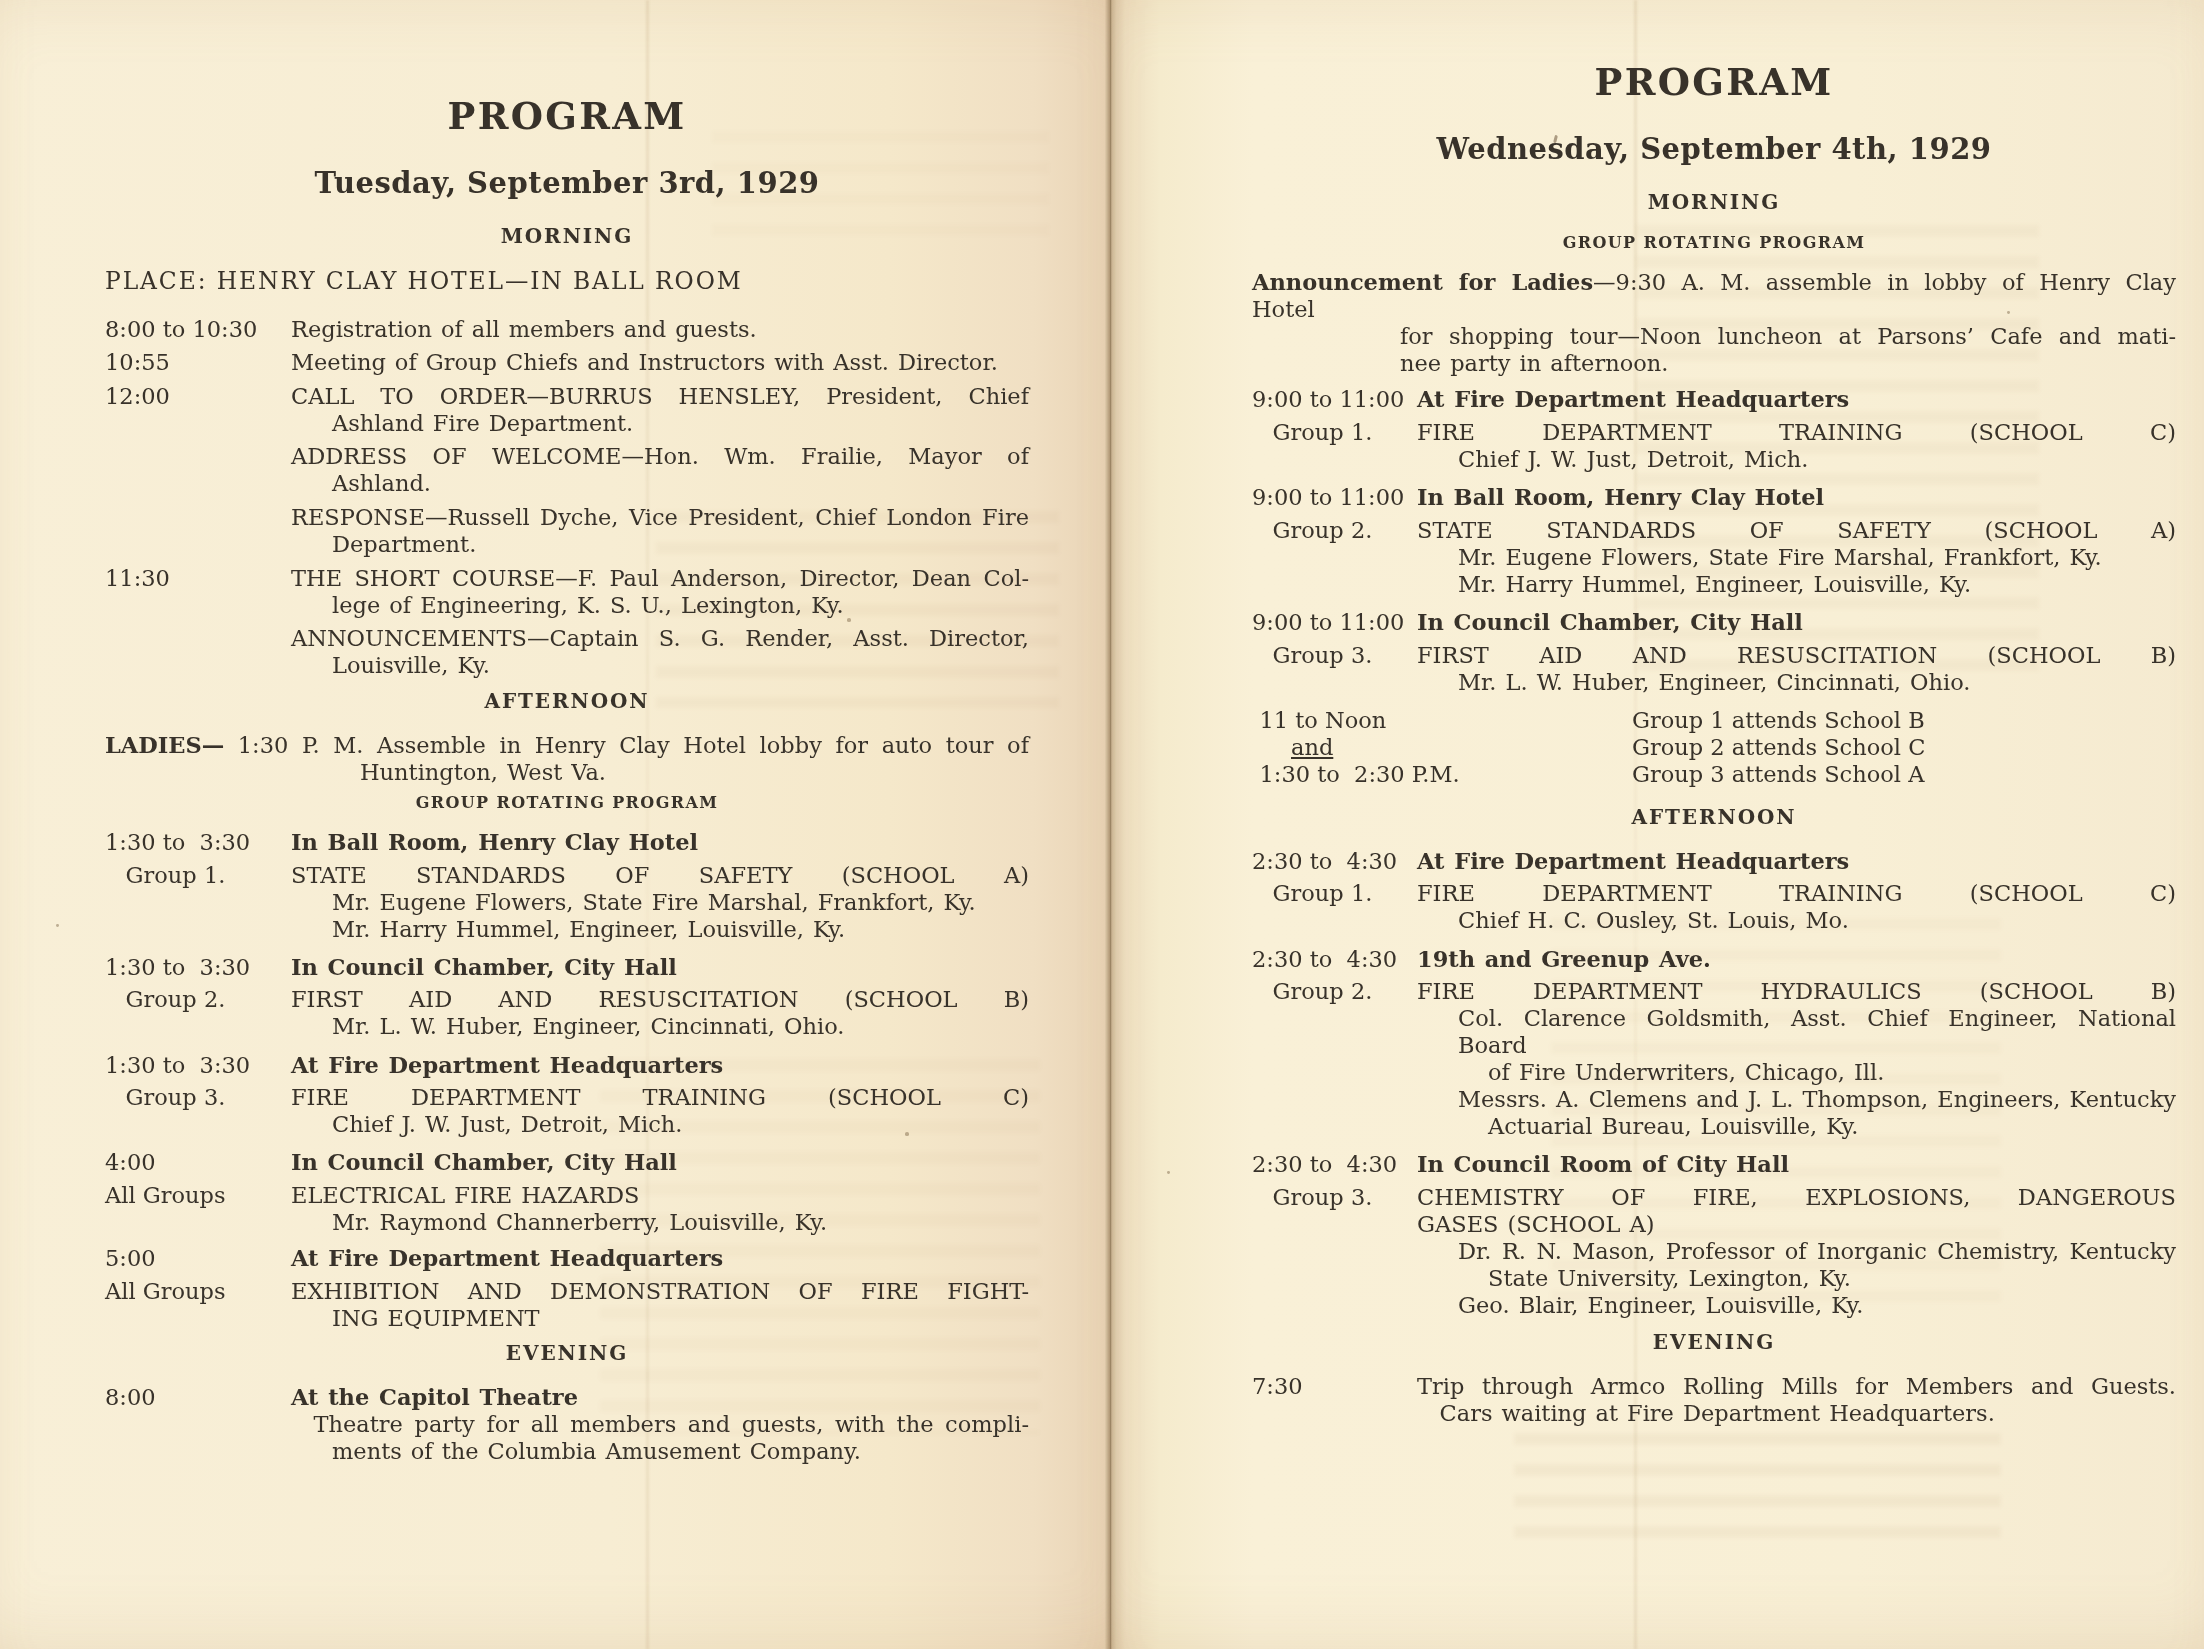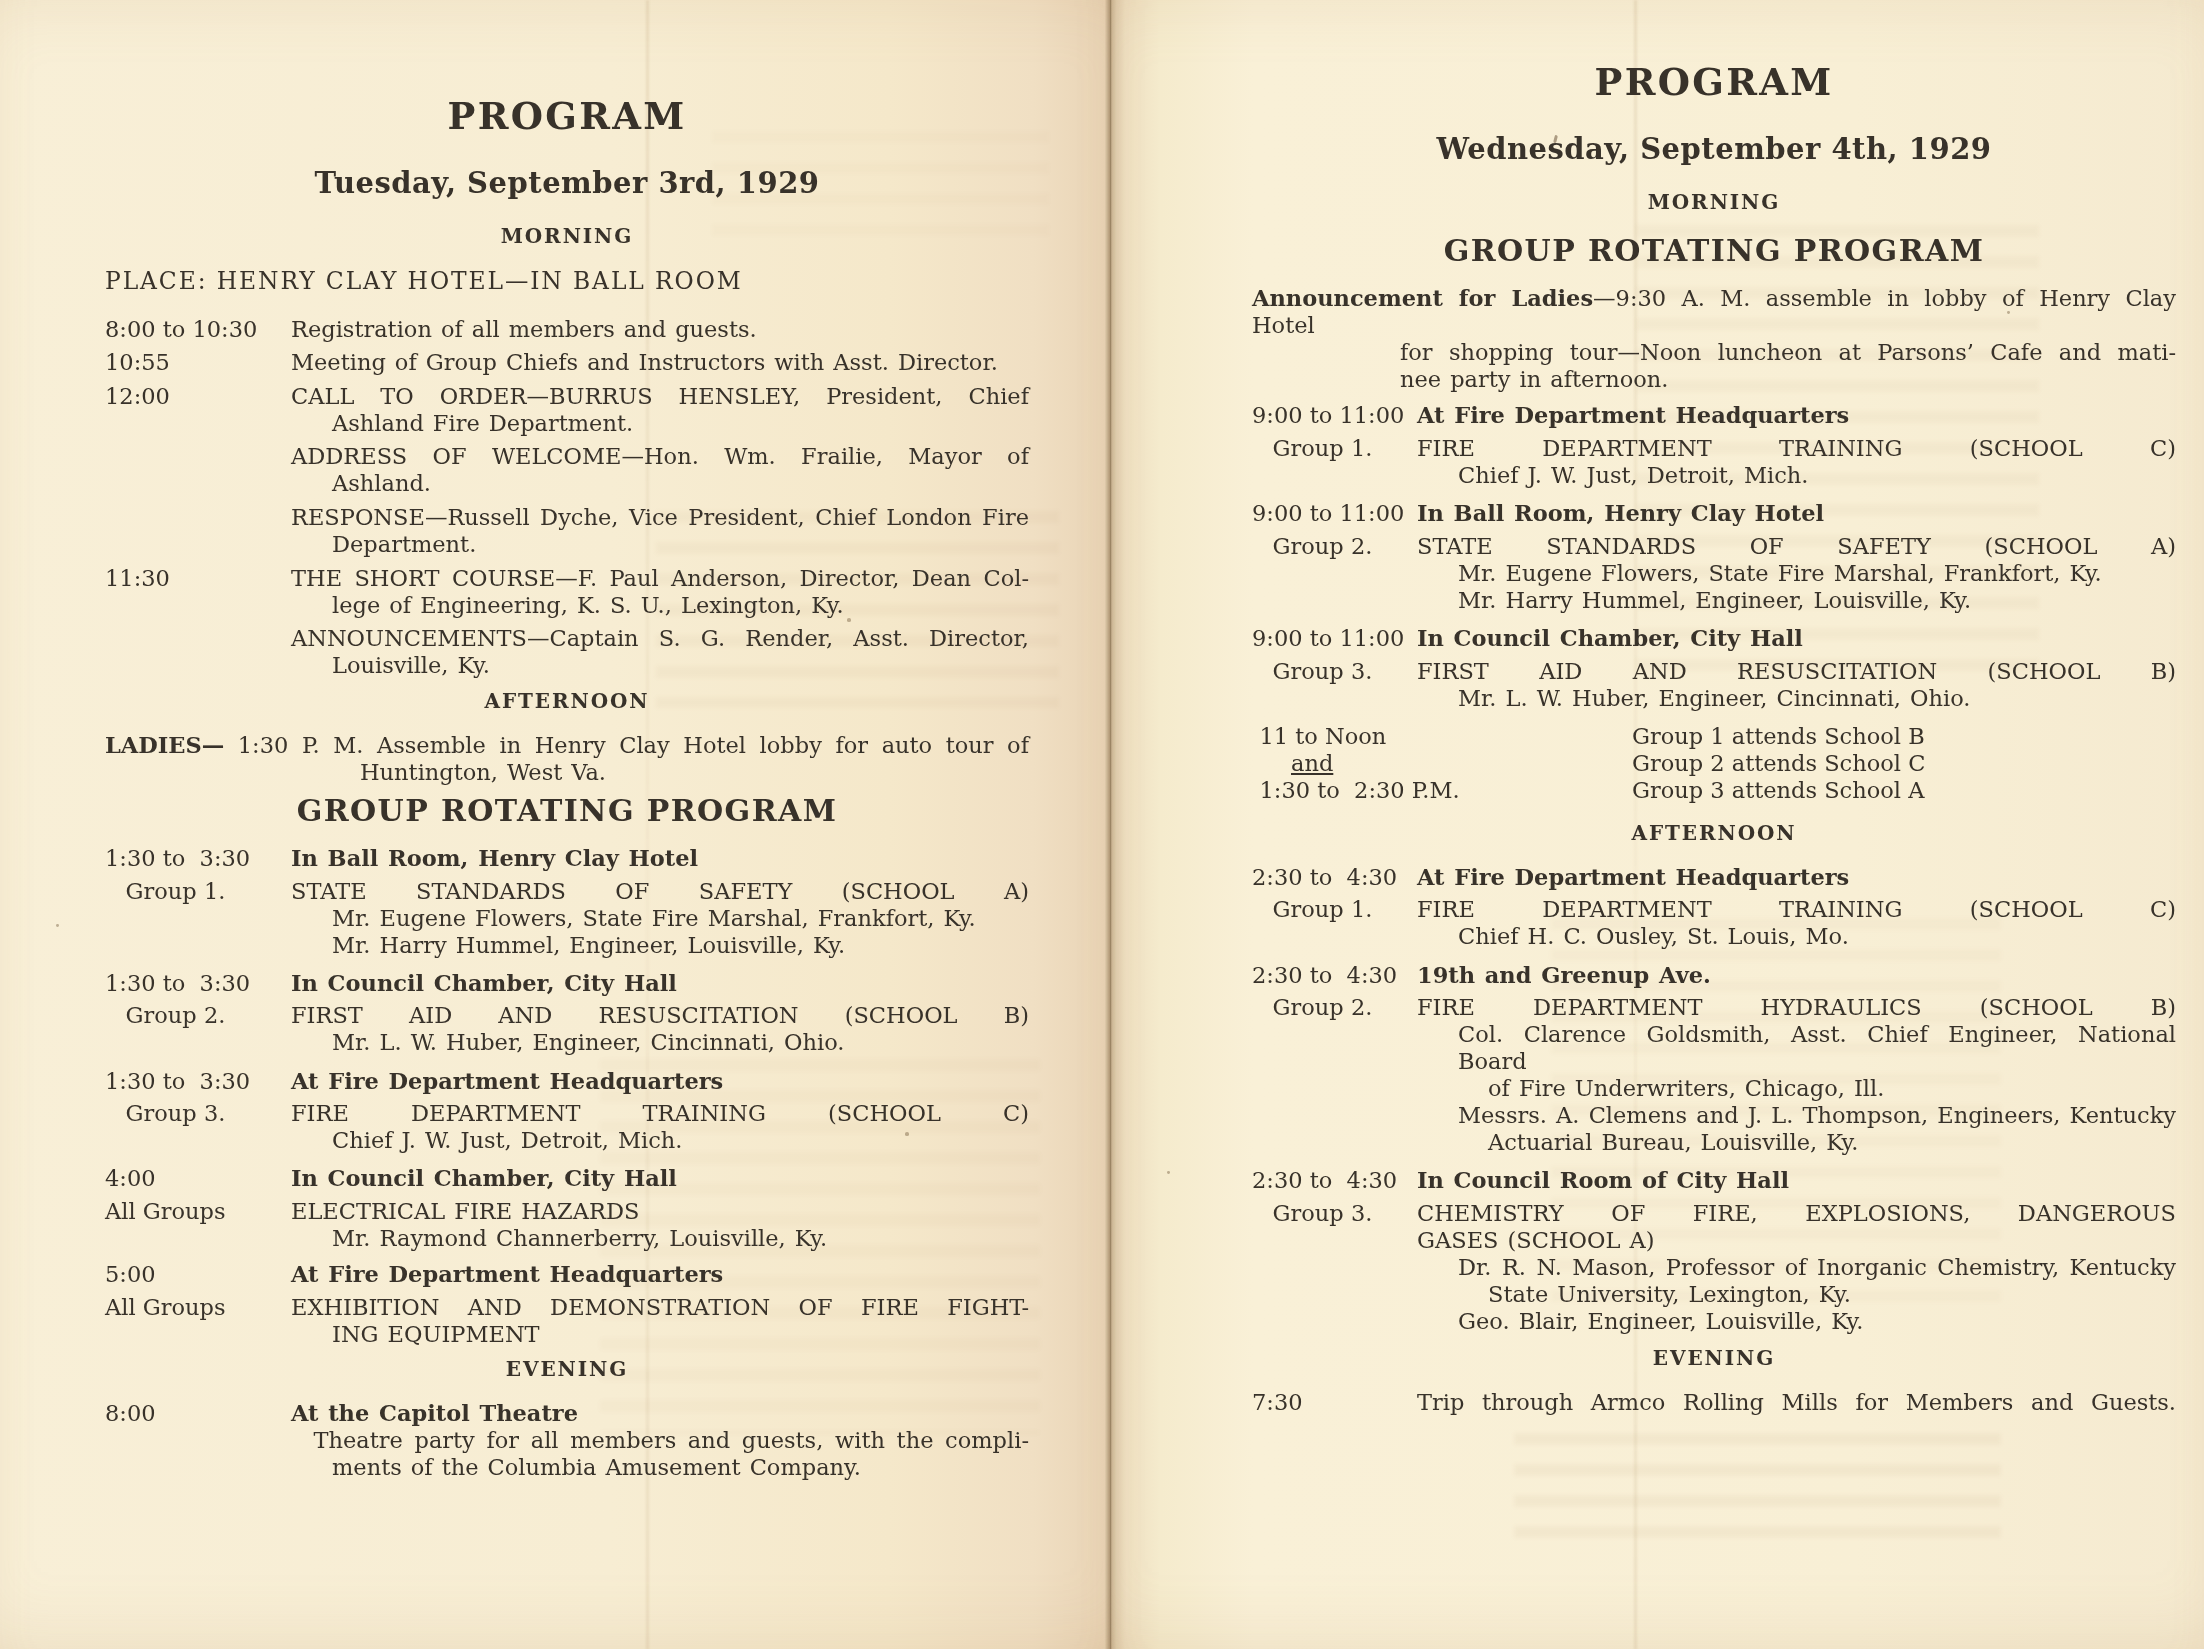--- a/index.html
+++ b/index.html
@@ -28,21 +28,21 @@
   .speck{position:absolute;border-radius:50%;background:rgba(110,85,55,.42);pointer-events:none;}
 
   .content{position:absolute;font-size:22.5px;}
   .page-left  .content{left:105px;top:94px;width:924px;}
   .page-right .content{left:141px;top:60px;width:924px;}
 
   .h1{font-size:37px;font-weight:700;letter-spacing:2.3px;text-align:center;margin:0 0 28px;}
   .h2{font-size:29px;font-weight:700;letter-spacing:0.5px;text-align:center;margin:0 0 24px;}
   .h3{font-size:20px;font-weight:700;letter-spacing:1.9px;text-align:center;margin:9.4px 0 19px;}
   .h4{font-size:23.4px;letter-spacing:1.9px;text-align:left;margin:1.9px 0 20.6px;}
-  .h5{font-size:30px;font-weight:700;letter-spacing:1.4px;text-align:center;margin:3.7px 0 17px;}
+  .h5{font-size:16px;font-weight:700;letter-spacing:1.4px;text-align:center;margin:3.7px 0 17px;}
 
   .row{display:flex;margin:0 0 6.6px;}
   .row.loc{margin:9.4px 0 5.6px;}
   .row.grp{margin:0 0 11.2px;}
   .time{flex:none;width:186px;white-space:pre;line-height:27px;}
   .page-right .time{width:165px;}
   .time.g{padding-left:20.6px;box-sizing:border-box;}
   .bd{flex:1;min-width:0;}
   .ln{line-height:27px;word-spacing:1.9px;}
   .b{font-weight:700;}
@@ -321,20 +321,21 @@
             <div class="ln i2 j">Dr. R. N. Mason, Professor of Inorganic Chemistry, Kentucky</div>
             <div class="ln i3">State University, Lexington, Ky.</div>
             <div class="ln i2">Geo. Blair, Engineer, Louisville, Ky.</div>
           </div>
         </div>
         <div class="h3">EVENING</div>
         <div class="row">
           <div class="time">7:30</div>
           <div class="bd">
             <div class="ln j">Trip through Armco Rolling Mills for Members and Guests.</div>
+            <div class="ln i1">Cars waiting at Fire Department Headquarters.</div>
           </div>
         </div>
       </div>
   </div>
 
   <div class="seam"></div>
 
   <div class="speck" style="left:847px;top:618px;width:3.7px;height:3.7px"></div>
   <div class="speck" style="left:905px;top:1132px;width:3.7px;height:3.7px"></div>
   <div class="speck" style="left:1554px;top:135px;width:2.8px;height:8.4px;border-radius:1.9px;transform:rotate(14deg);background:rgba(95,72,45,.5)"></div>

